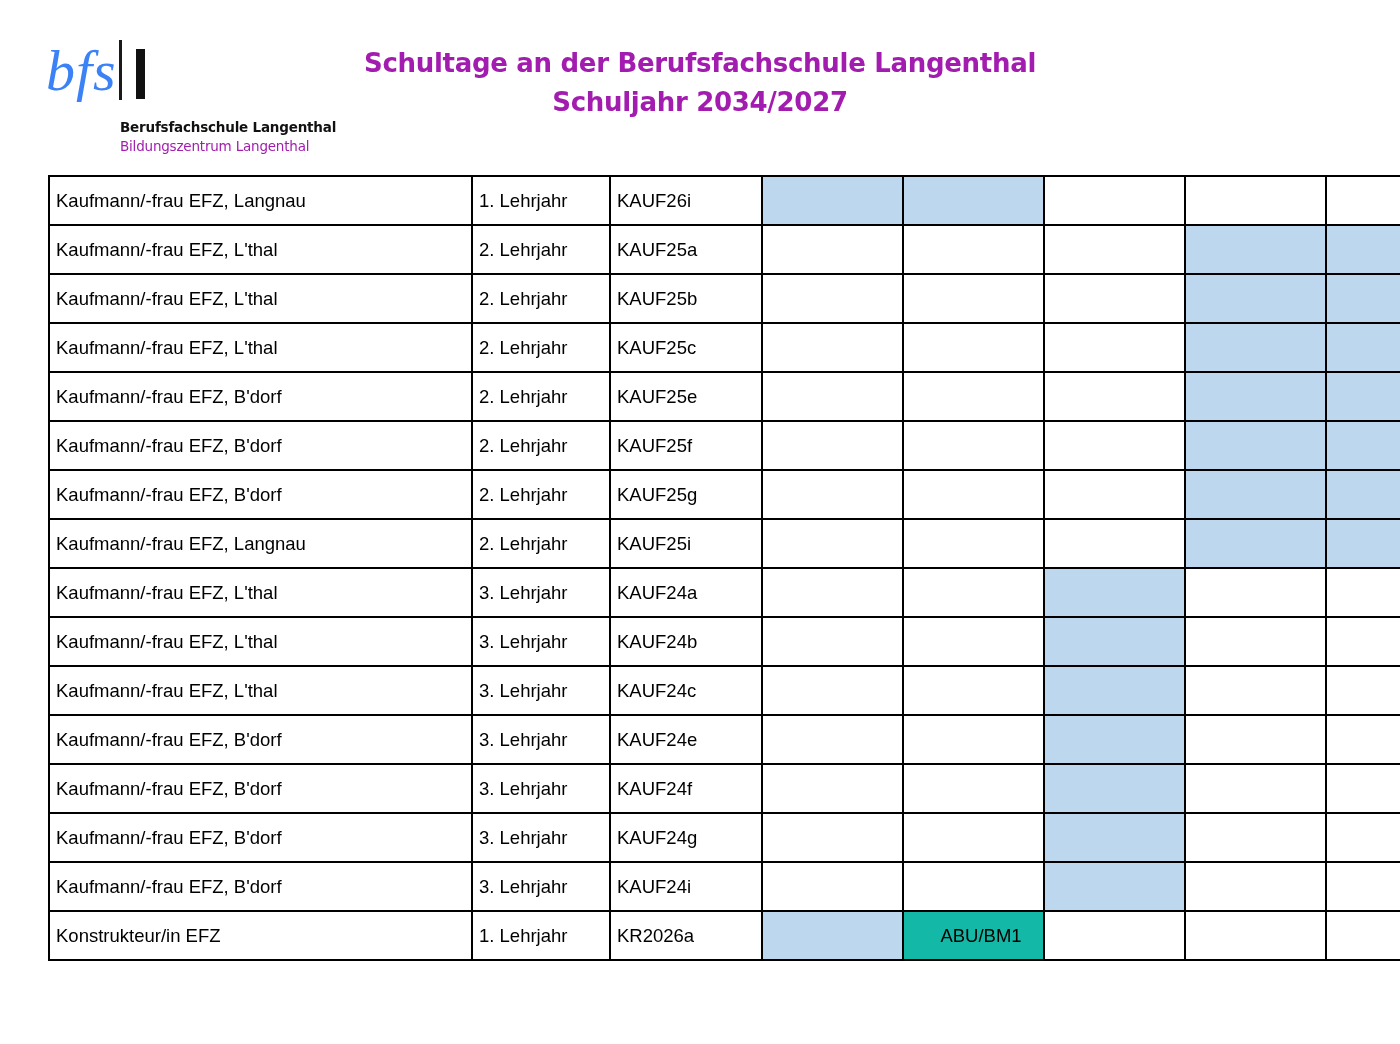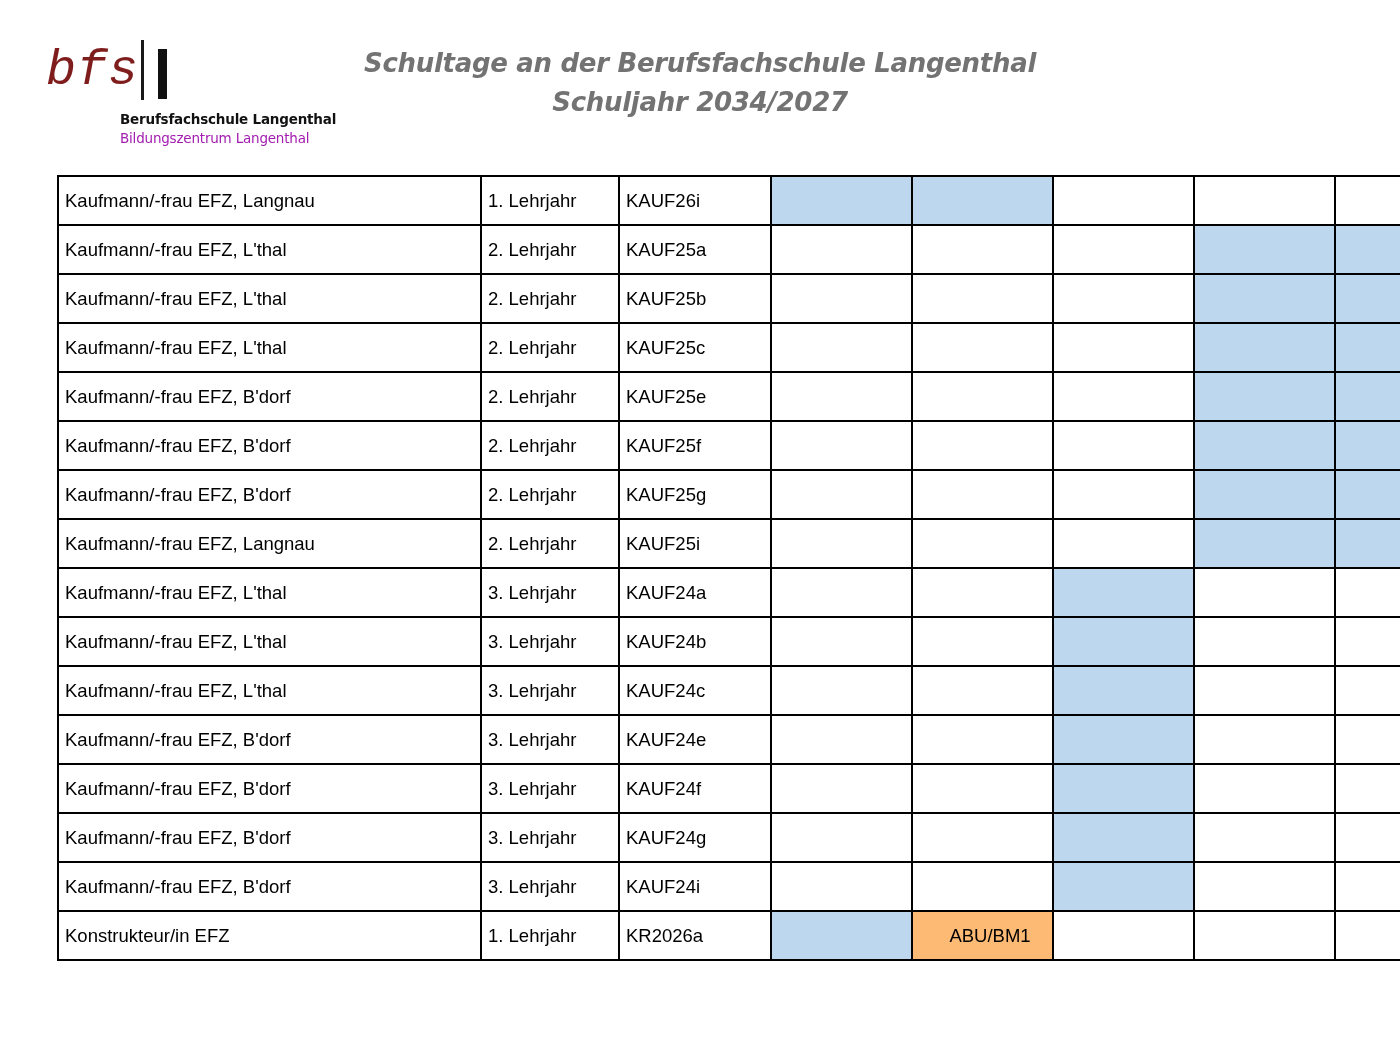--- a/index.html
+++ b/index.html
@@ -30,43 +30,43 @@
     top: 30px;
     width: 300px;
   }
   .logo-mark {
     display: flex;
     align-items: flex-end;
     height: 72px;
     padding-left: 4px;
   }
   .logo-bfs {
-    font-family: Liberation Mono, monospace;
+    font-family: Liberation Serif, serif;
     font-style: italic;
     font-weight: 400;
-    font-size: 50px;
+    font-size: 58px;
     line-height: 62px;
-    color: #7f1d1d;
+    color: #3b82f6;
     letter-spacing: 1px;
   }
   .logo-rule {
     width: 3px;
     height: 60px;
     background: #1a1a1a;
     margin: 0 14px 2px 2px;
   }
   .logo-bar {
     width: 9px;
     height: 50px;
     background: #111111;
     margin-bottom: 3px;
   }
   .logo-lines {
     margin-left: 78px;
-    margin-top: 8px;
+    margin-top: 16px;
   }
   .logo-line1 {
     font-family: "DejaVu Sans", sans-serif;
     font-weight: bold;
     font-size: 13.5px;
     letter-spacing: -0.2px;
     color: #111111;
     line-height: 19px;
     white-space: nowrap;
   }
@@ -85,30 +85,29 @@
     left: 340px;
     top: 44px;
     width: 720px;
     text-align: center;
   }
   .title-line {
     font-family: "DejaVu Sans", sans-serif;
     font-weight: bold;
     font-size: 26px;
     line-height: 39px;
-    color: #737373;
+    color: #a21caf;
     letter-spacing: -0.3px;
     white-space: nowrap;
-    font-style: italic;
   }
 
   
   .schedule-wrap {
     position: absolute;
-    left: 57px;
+    left: 48px;
     top: 175px;
     width: 1307px;
   }
   table.schedule {
     border-collapse: collapse;
     table-layout: fixed;
     width: 1307px;
     background: #ffffff;
   }
   table.schedule td {
@@ -304,20 +303,20 @@
           <td class="c-day"></td>
           <td class="c-day hl" style="background: rgb(189, 215, 238);"></td>
           <td class="c-day"></td>
           <td class="c-day"></td>
         </tr>
         <tr>
           <td class="c-profession">Konstrukteur/in EFZ</td>
           <td class="c-year">1. Lehrjahr</td>
           <td class="c-class">KR2026a</td>
           <td class="c-day hl" style="background: rgb(189, 215, 238);"></td>
-          <td class="c-day hl" style="background: #fdba74; padding-left: 21px;">ABU/BM1</td>
+          <td class="c-day hl" style="background: #14b8a6; padding-left: 21px;">ABU/BM1</td>
           <td class="c-day"></td>
           <td class="c-day"></td>
           <td class="c-day"></td>
         </tr>
       </tbody>
   </table>
 </div>
 
 </body></html>

